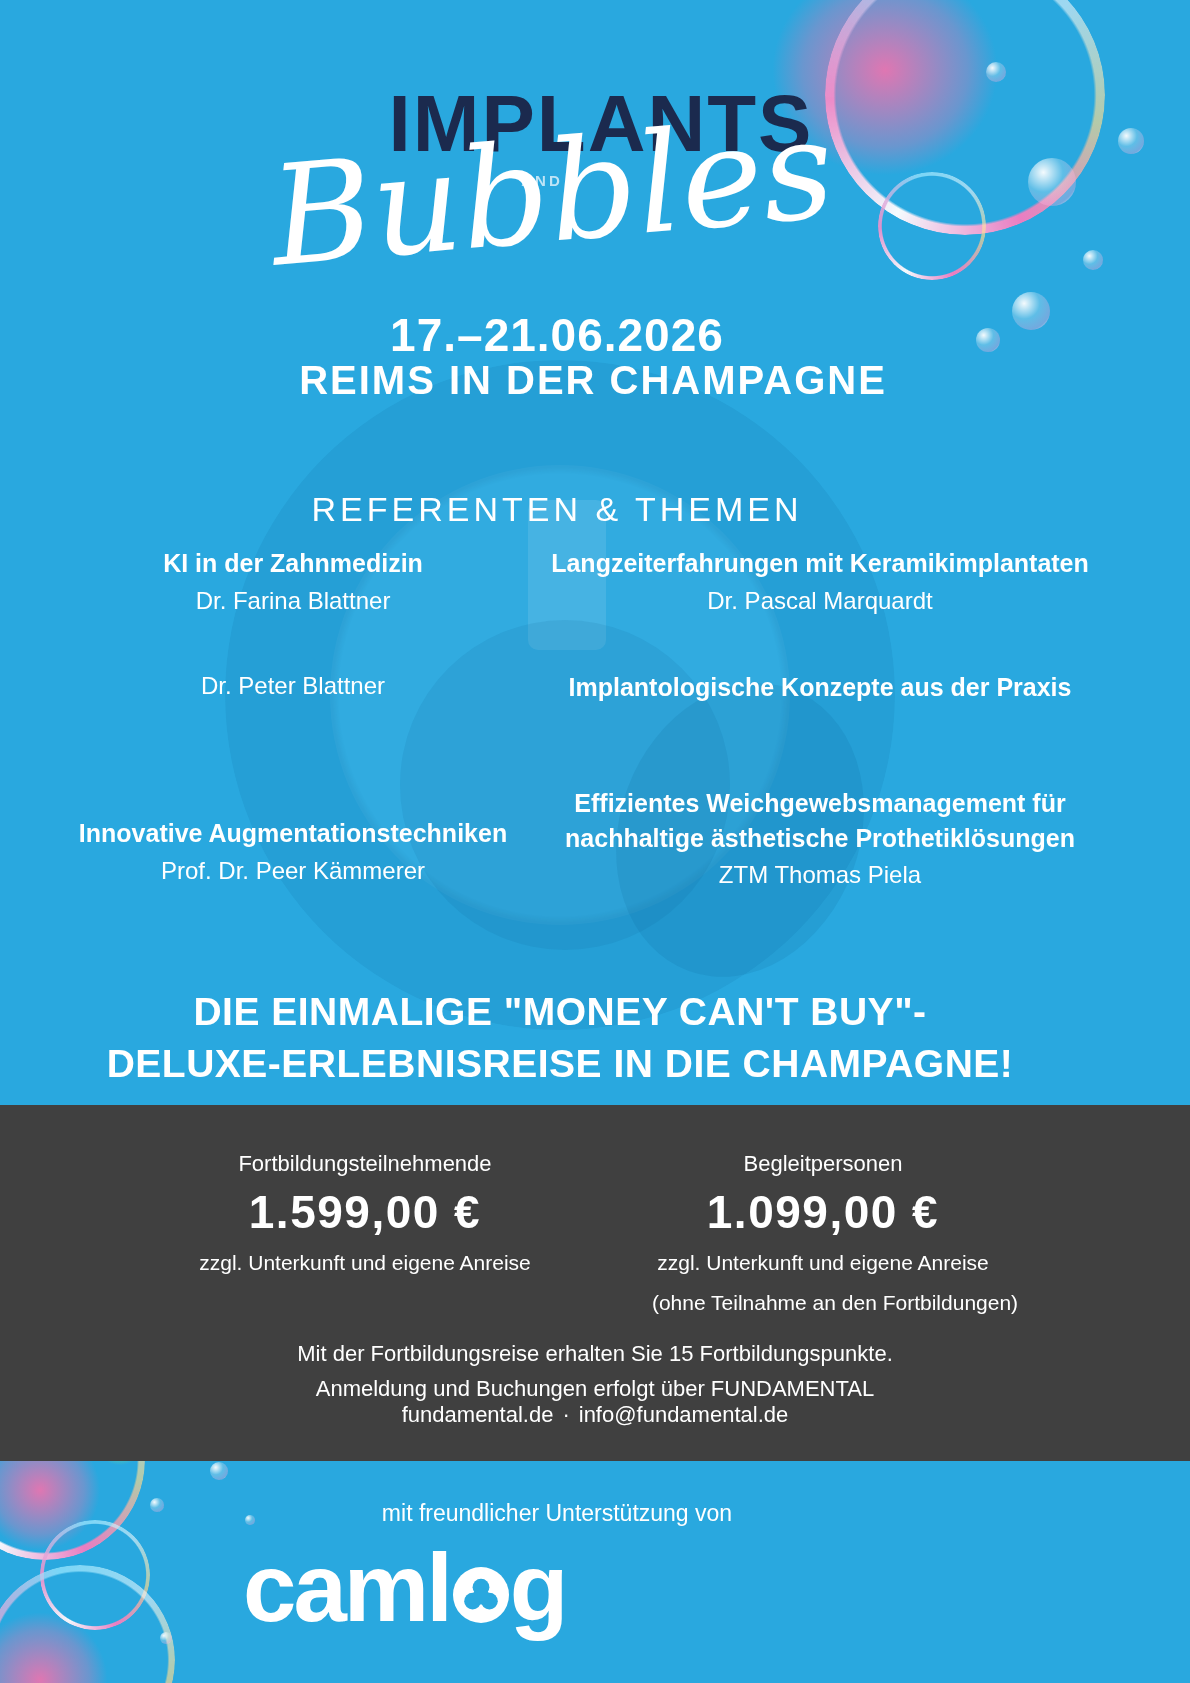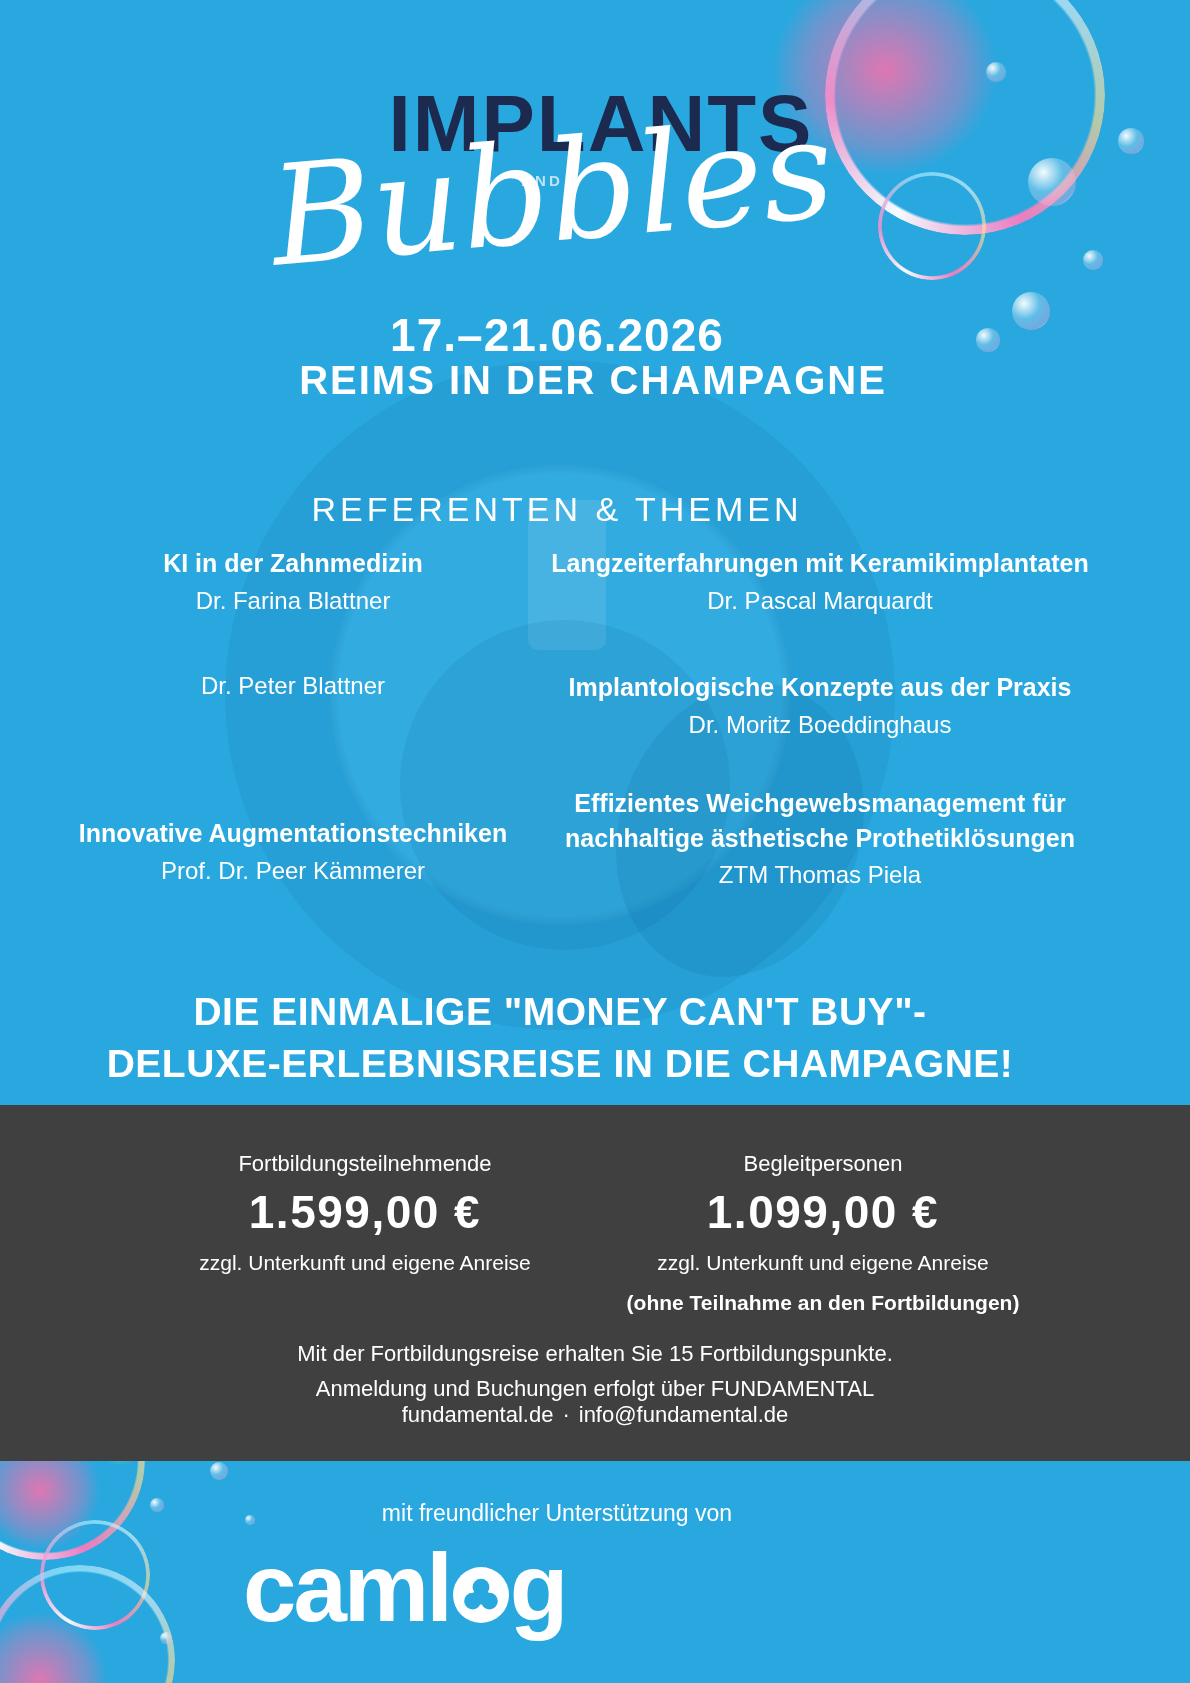--- a/index.html
+++ b/index.html
@@ -47,21 +47,21 @@
   .speaker{font-size:24px;font-weight:400;line-height:1.38;margin-top:3px;}
   
   .tagline{position:absolute;left:0;width:1120px;top:986px;text-align:center;font-size:39px;font-weight:700;line-height:1.33;letter-spacing:0.5px;}
   
   .band{position:absolute;left:0;top:1105px;width:1190px;height:356px;background:#404040;}
   .pcol{position:absolute;top:0;width:460px;text-align:center;}
   .pcol-left{left:135px;} .pcol-right{left:593px;}
   .p-label{position:absolute;left:0;width:100%;top:46px;font-size:22px;font-weight:400;}
   .p-price{position:absolute;left:0;width:100%;top:80px;font-size:46px;font-weight:700;letter-spacing:1.5px;}
   .p-note{position:absolute;left:0;width:100%;top:146px;font-size:21px;font-weight:400;}
-  .p-note2{position:absolute;left:0;width:100%;top:186px;font-size:21px;font-weight:700;}
+  .p-note2{position:absolute;left:12px;width:100%;top:186px;font-size:21px;font-weight:400;}
   .p-points{position:absolute;left:0;width:100%;top:236px;text-align:center;font-size:22px;font-weight:500;}
   .p-book1{position:absolute;left:0;width:100%;top:271px;text-align:center;font-size:22px;font-weight:500;}
   .p-bookrow{position:absolute;left:0;width:100%;top:297px;display:flex;justify-content:center;align-items:flex-start;gap:9px;font-size:22px;font-weight:500;}
   .p-link{color:#fff;text-decoration:none;}
   
   .f-support{position:absolute;left:0;width:1114px;top:1500px;text-align:center;font-size:23px;font-weight:400;}
   .camlog{position:absolute;left:243px;top:1540px;display:flex;align-items:flex-start;}
   .camlog span{font-size:96px;font-weight:700;letter-spacing:-3px;line-height:1;color:#fff;}
   .camlog svg{width:56px;height:56px;margin:27px 1px 0 3px;}
   .healthag{position:absolute;left:585px;top:1568px;display:flex;align-items:flex-start;}
@@ -125,21 +125,20 @@
     </div>
   </div>
 
   <div class="col col-right">
     <div class="agenda-item" style="top:546px;">
       <div class="topic">Langzeiterfahrungen mit Keramikimplantaten</div>
       <div class="speaker">Dr. Pascal Marquardt</div>
     </div>
     <div class="agenda-item" style="top:670px;">
       <div class="topic">Implantologische Konzepte aus der Praxis</div>
-      <div class="speaker">Dr. Moritz Boeddinghaus</div>
     </div>
     <div class="agenda-item" style="top:786px;">
       <div class="topic">Effizientes Weichgewebsmanagement für nachhaltige ästhetische Prothetiklösungen</div>
       <div class="speaker">ZTM Thomas Piela</div>
     </div>
   </div>
 
   <div class="tagline">
     <div>DIE EINMALIGE "MONEY CAN'T BUY"-</div>
     <div>DELUXE-ERLEBNISREISE IN DIE CHAMPAGNE!</div>

